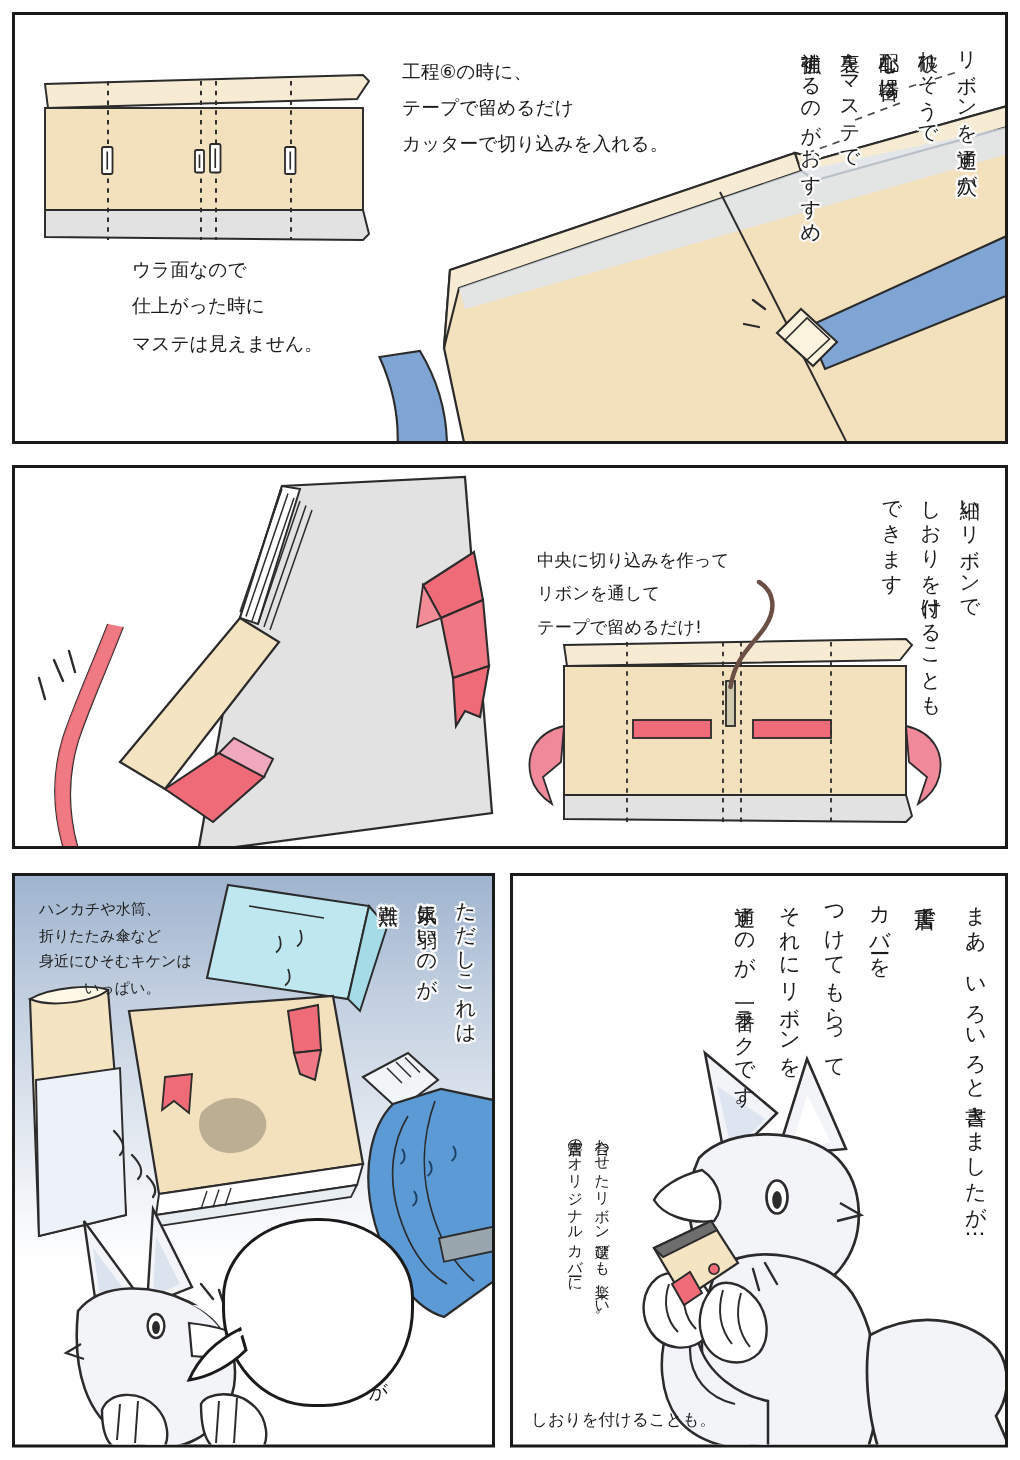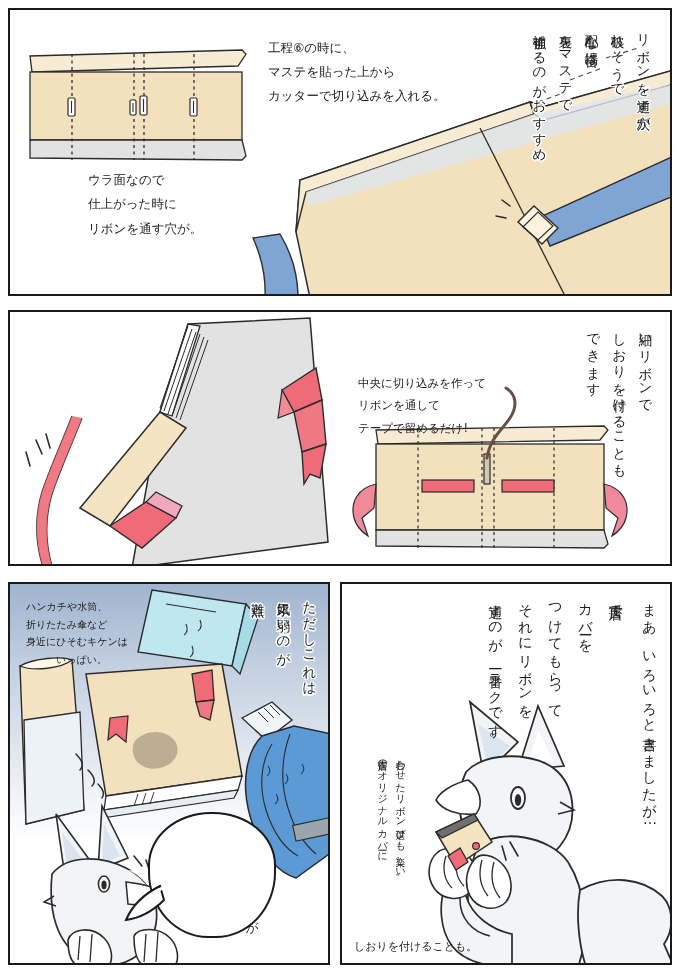--- a/index.html
+++ b/index.html
@@ -32,21 +32,21 @@
   #p1-v1{right:18px;top:14px;font-size:13.5px;}
   #p1-v2{right:44px;top:14px;font-size:13.5px;}
   #p1-v3{right:70px;top:14px;font-size:13.5px;}
   #p1-v4{right:96px;top:14px;font-size:13.5px;}
   #p1-v5{right:122px;top:14px;font-size:13.5px;}
 
   
   #p2-v1{right:16px;top:12px;font-size:13.5px;}
   #p2-v2{right:42px;top:12px;font-size:13.5px;}
   #p2-v3{right:68px;top:12px;font-size:13.5px;}
-  #p2-hand{left:348px;top:60px;font-size:11.5px;line-height:1.95;}
+  #p2-hand{left:348px;top:50px;font-size:11.5px;line-height:1.95;}
 
   
   #p3-v1{right:10px;top:8px;font-size:13.5px;}
   #p3-v2{right:36px;top:8px;font-size:13.5px;}
   #p3-v3{right:62px;top:8px;font-size:13.5px;}
   #p3-hand{left:16px;top:14px;font-size:10px;line-height:1.75;font-family:Liberation Serif, serif;}
 
   
   #p4-v1{right:12px;top:10px;font-size:14px;}
   #p4-v2{right:46px;top:10px;font-size:14px;}
@@ -125,25 +125,25 @@
 
         <g stroke="#2b2b2b" stroke-width="1.1" stroke-dasharray="5,4" opacity=".85">
           <line x1="596" y1="48" x2="628" y2="38"></line>
           <line x1="560" y1="70" x2="592" y2="58"></line>
           <line x1="528" y1="92" x2="556" y2="82"></line>
         </g>
       </g>
     </svg>
 
     <div class="htxt" id="p1-hand-a">工程⑥の時に、
-マステを貼った上から
+テープで留めるだけ
 カッターで切り込みを入れる。</div>
     <div class="htxt" id="p1-hand-c">ウラ面なので
 仕上がった時に
-リボンを通す穴が。</div>
+マステは見えません。</div>
 
     <div class="vtxt outlined" id="p1-v1">リボンを通す穴が</div>
     <div class="vtxt outlined" id="p1-v2">破れそうで</div>
     <div class="vtxt outlined" id="p1-v3">心配な場合は</div>
     <div class="vtxt outlined" id="p1-v4">裏をマステで</div>
     <div class="vtxt outlined" id="p1-v5">補強するのがおすすめ</div>
   </div>
 
   <div class="panel" id="panel-2">
     <svg class="art" width="664" height="256" viewBox="0 0 664 256">

